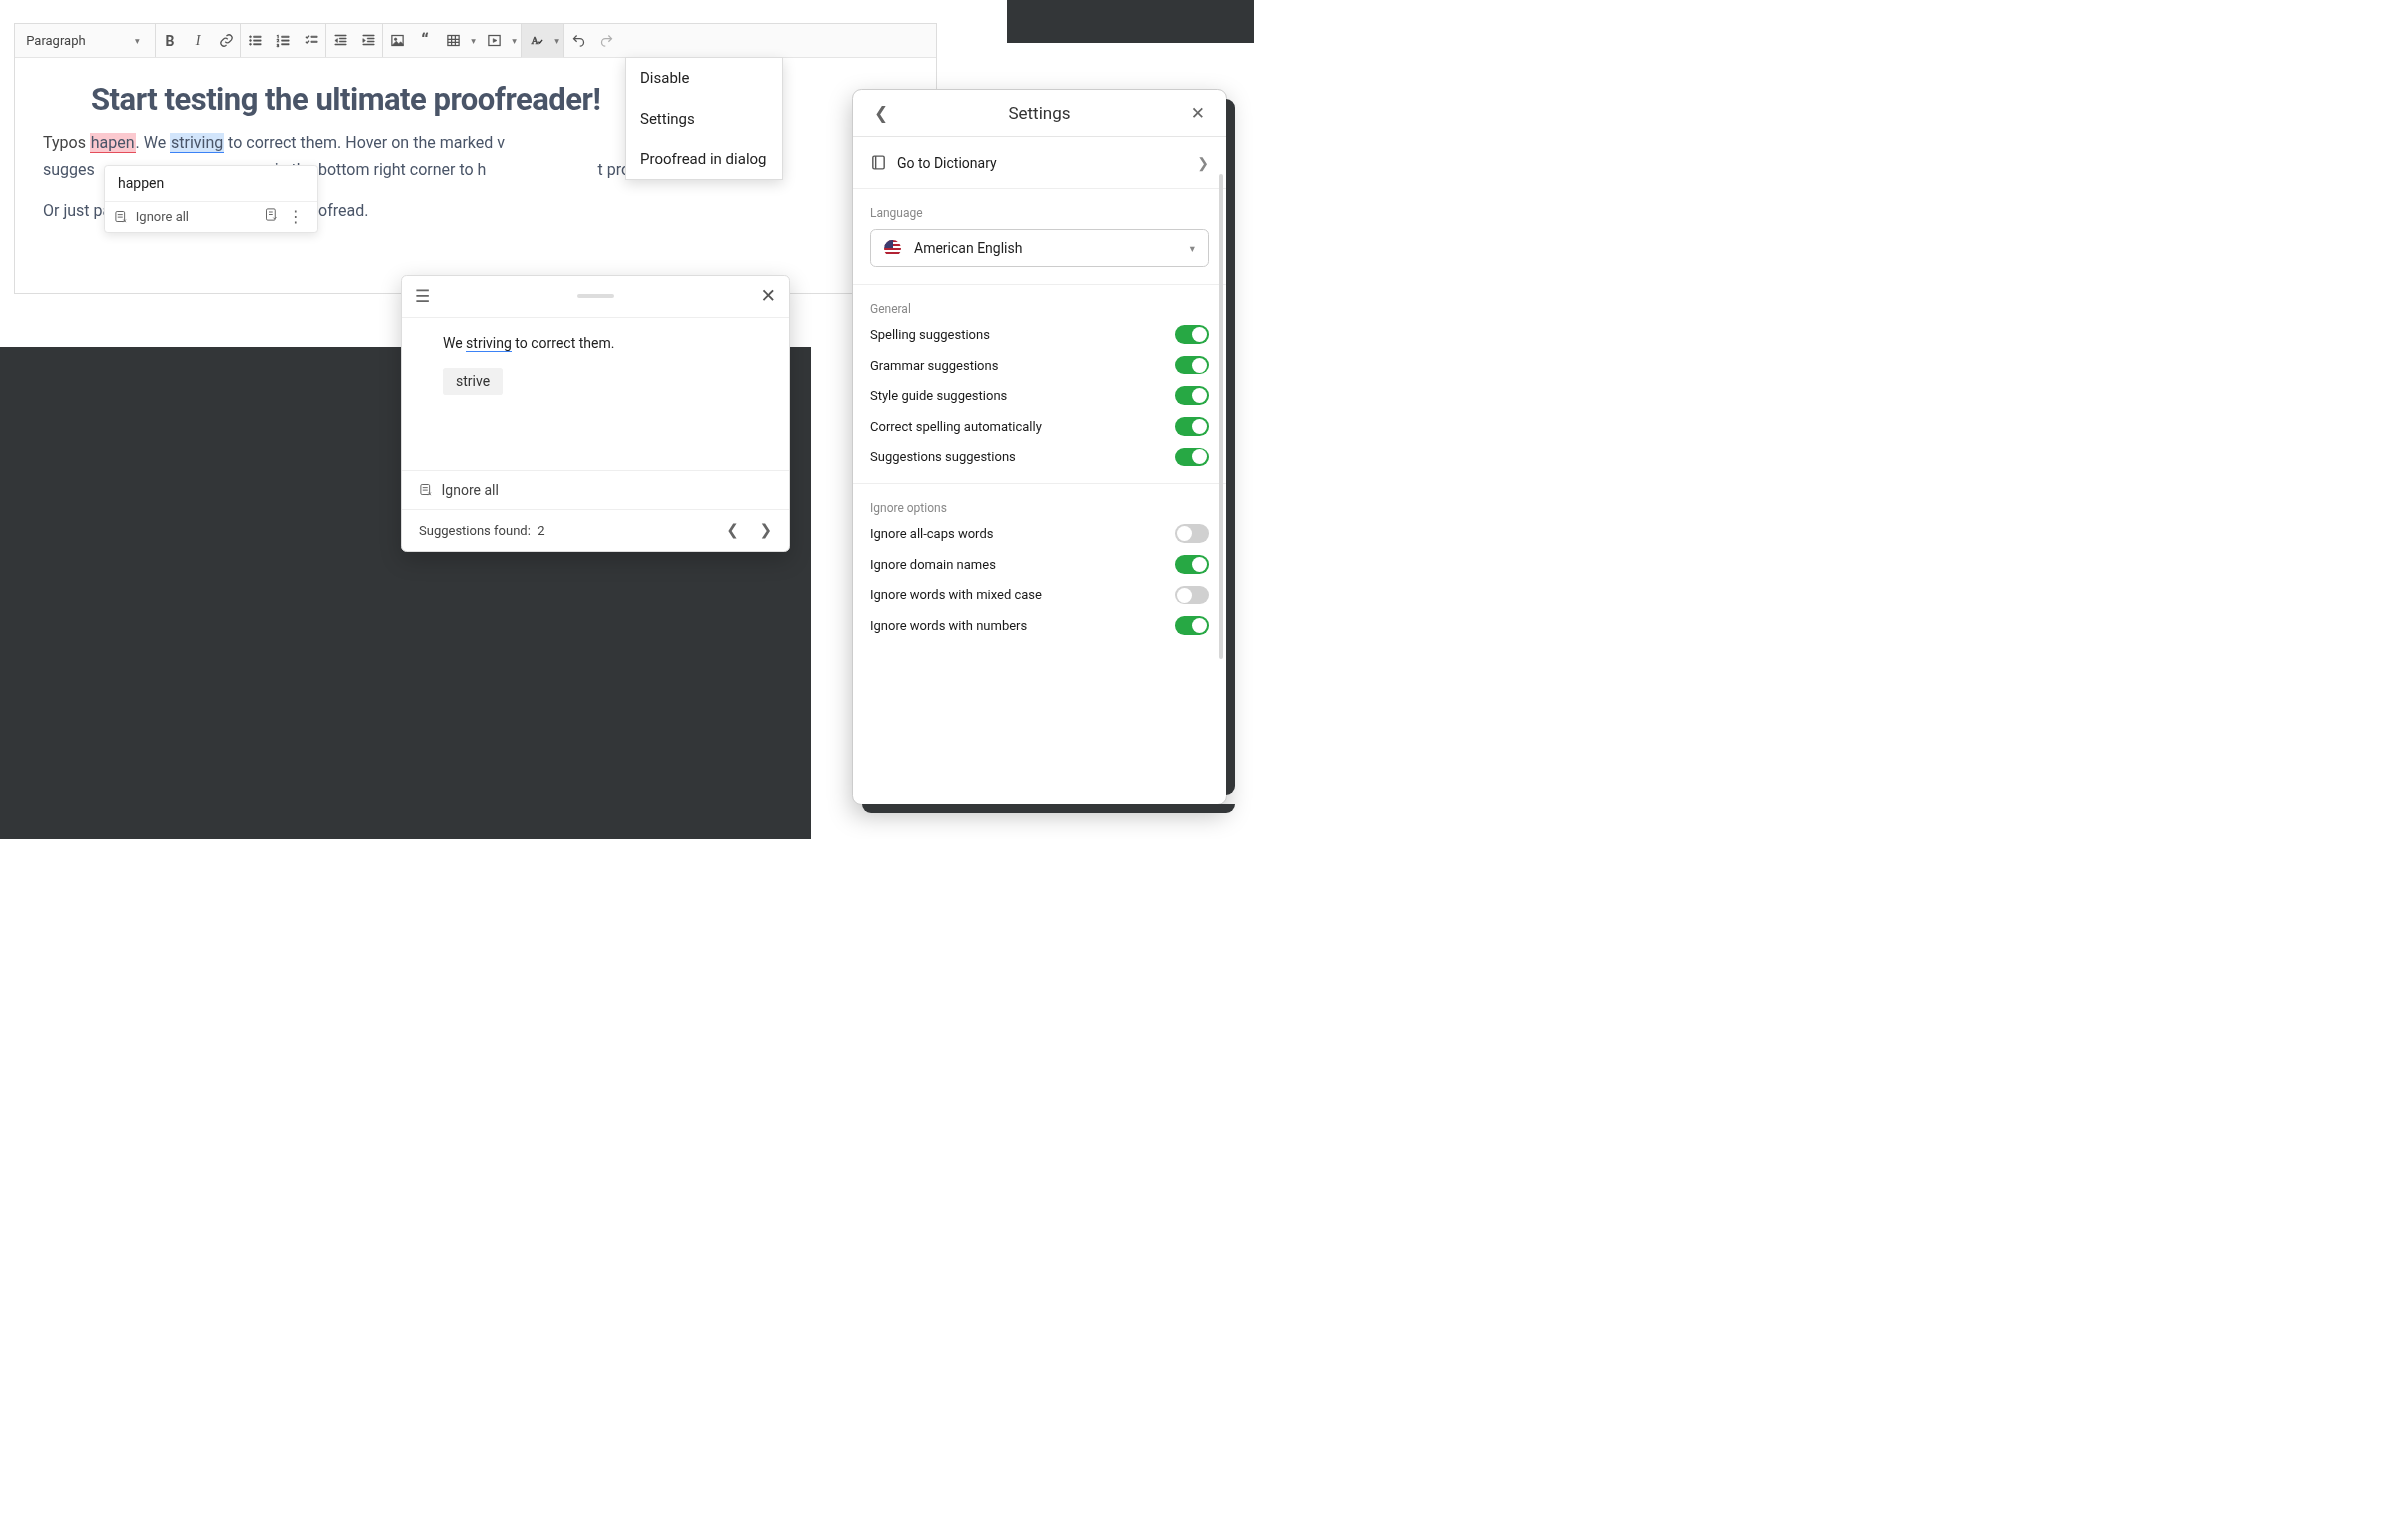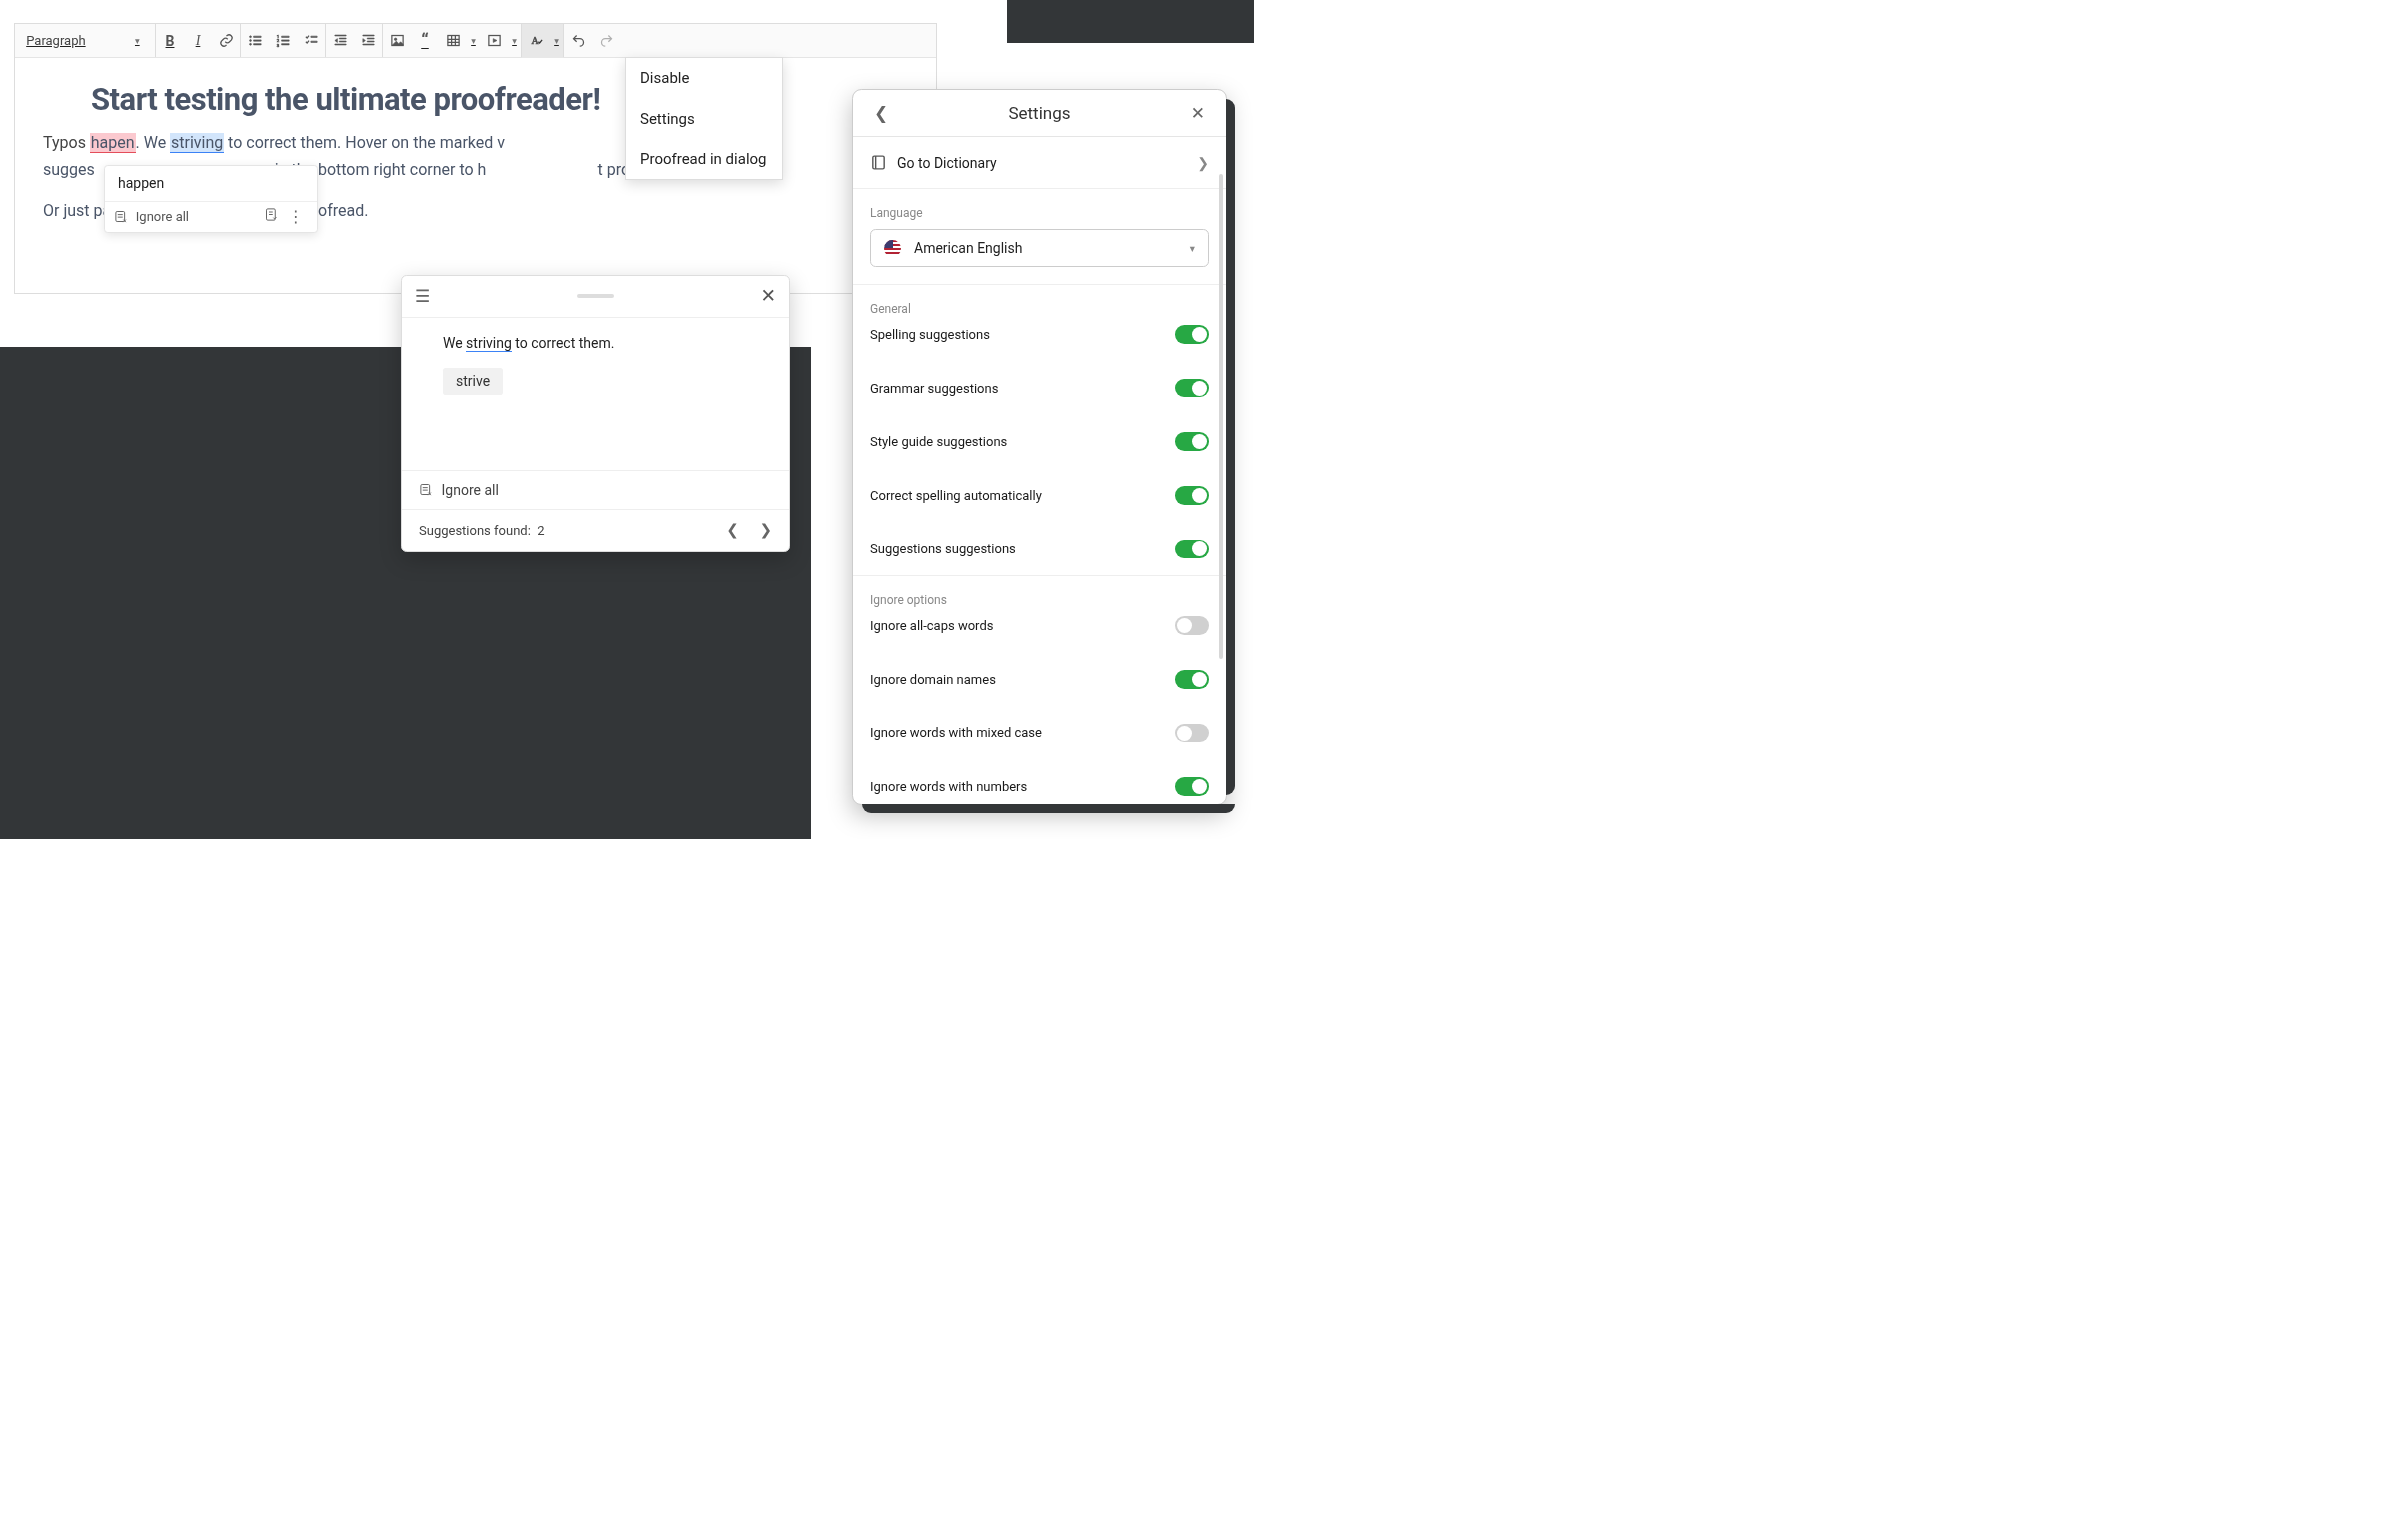--- a/index.html
+++ b/index.html
@@ -20,21 +20,21 @@
   .dark-low { left:0; top:511px; width:811px; height:328px; }
 
   
   .editor-wrap {
     position:absolute; top:23px; left:14px; width:923px;
     border:0.9px solid #ddd; background:#fff;
     z-index:1;
   }
   .toolbar {
     display:flex; align-items:center; height:34px;
-    border-bottom:0.9px solid #e5e5e5; background:#fafafa;text-decoration:underline;
+    border-bottom:0.9px solid #e5e5e5; background:#fafafa;
   }
   .tb-group { display:flex; align-items:center; height:100%; border-right:0.9px solid #ddd; }
   .tb-btn {
     width:28px; height:34px; display:flex; align-items:center; justify-content:center;
     color:#555; cursor:pointer; font-size:14px;
   }
   .tb-btn.active { background:#e8e8e8; }
   .dropdown-caret { font-size:9.3px; color:#777; width:13px; text-align:center; }
   .block-select {
     width:140px; height:34px; display:flex; align-items:center; justify-content:space-between;
@@ -132,21 +132,21 @@
     border:0.9px solid #ccc; border-radius:5.6px; padding:9.3px 13px;
     display:flex; align-items:center; justify-content:space-between; cursor:pointer;
   }
   .lang-select .lf { display:flex; align-items:center; gap:13px; font-size:14px;}
   .flag {
     width:17px; height:17px; border-radius:50%;
     background: linear-gradient(#b22234 0 12%, #fff 12% 24%, #b22234 24% 36%, #fff 36% 48%, #b22234 48% 60%, #fff 60% 72%, #b22234 72% 84%, #fff 84% 100%);
     position:relative; overflow:hidden;
   }
   .flag::before{content:"";position:absolute;top:0;left:0;width:55%;height:52%;background:#3c3b6e;}
-  .opt-list { display:flex; flex-direction:column; gap:35px; }
+  .opt-list { display:flex; flex-direction:column; gap:12px; }
   .opt-row { display:flex; justify-content:space-between; align-items:center; font-size:13px; color:#1a1a1a;}
   .toggle {
     width:34px; height:18.6px; border-radius:9.3px; position:relative; cursor:pointer;
     background:#27a844;
   }
   .toggle.off { background:#d0d0d0; }
   .toggle .knob {
     position:absolute; top:1.9px; width:15px; height:15px; background:#fff; border-radius:50%;
     right:1.9px;
   }

